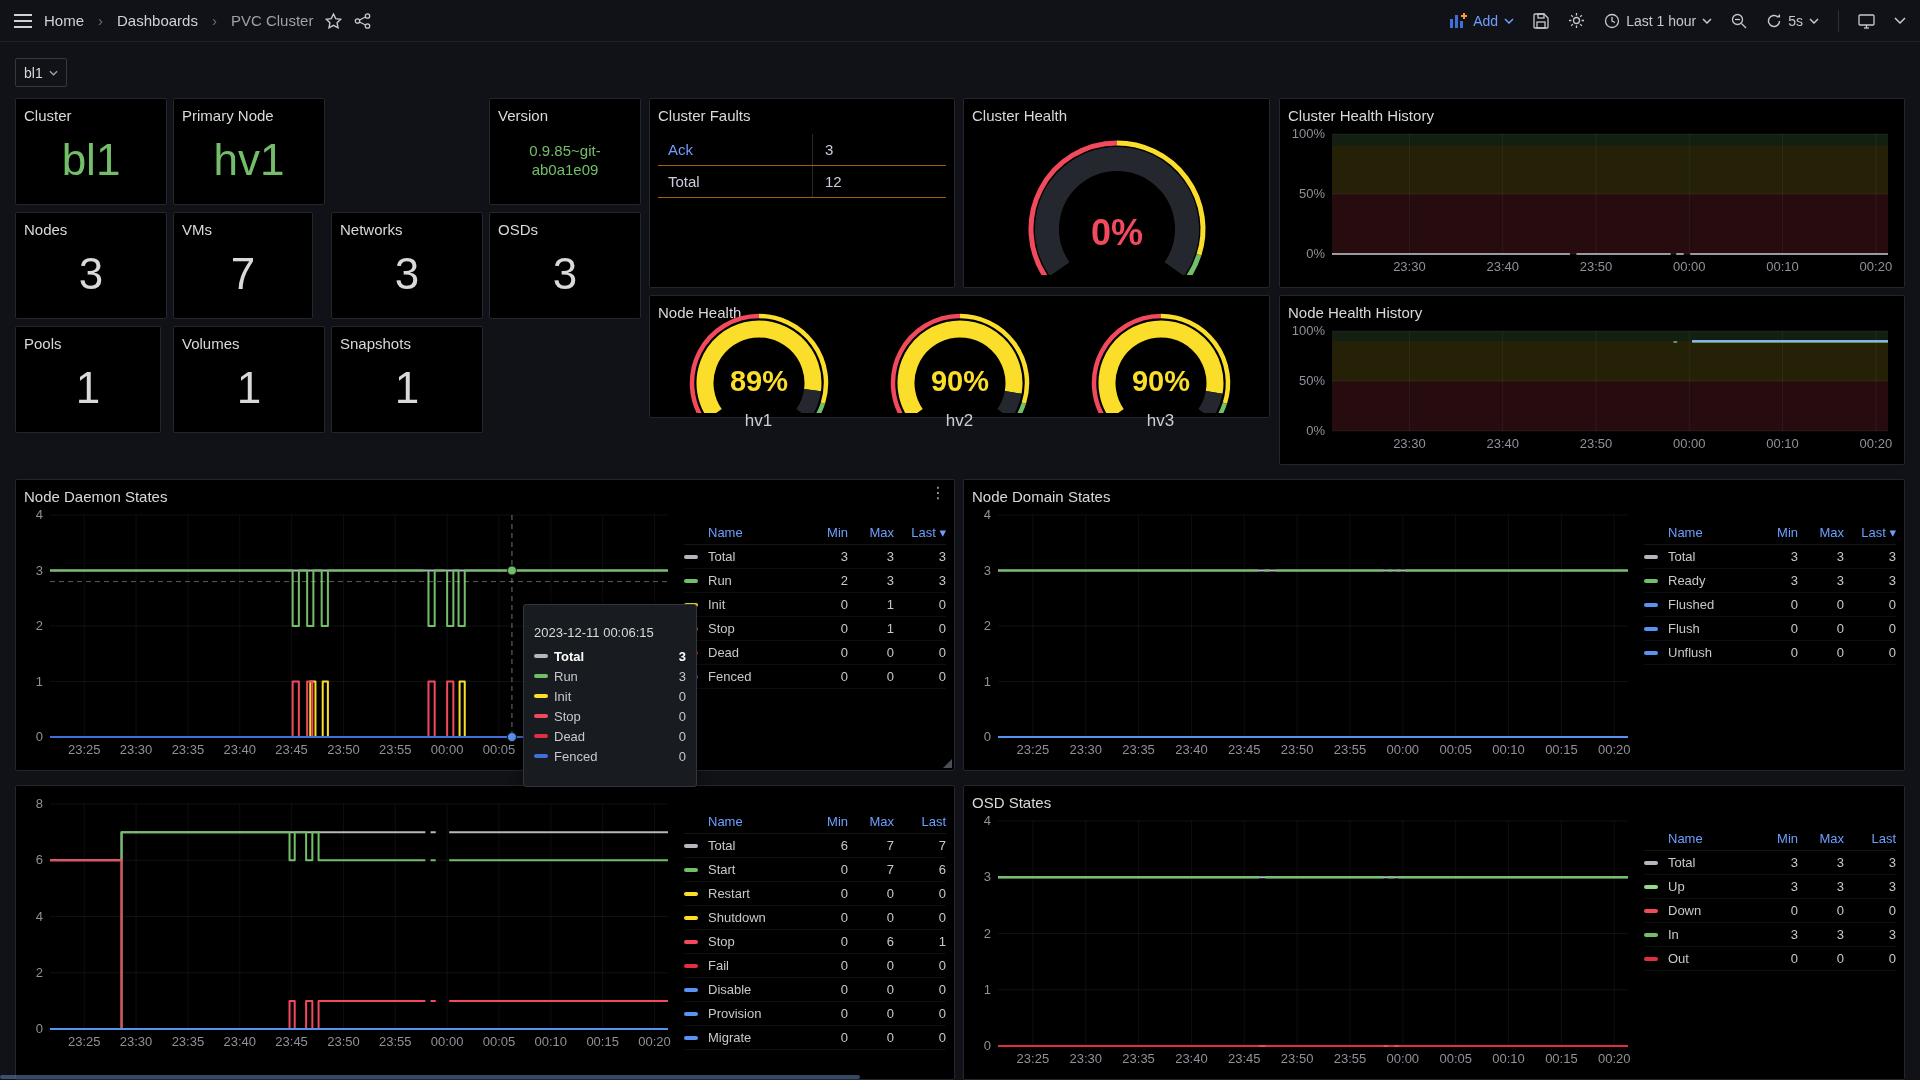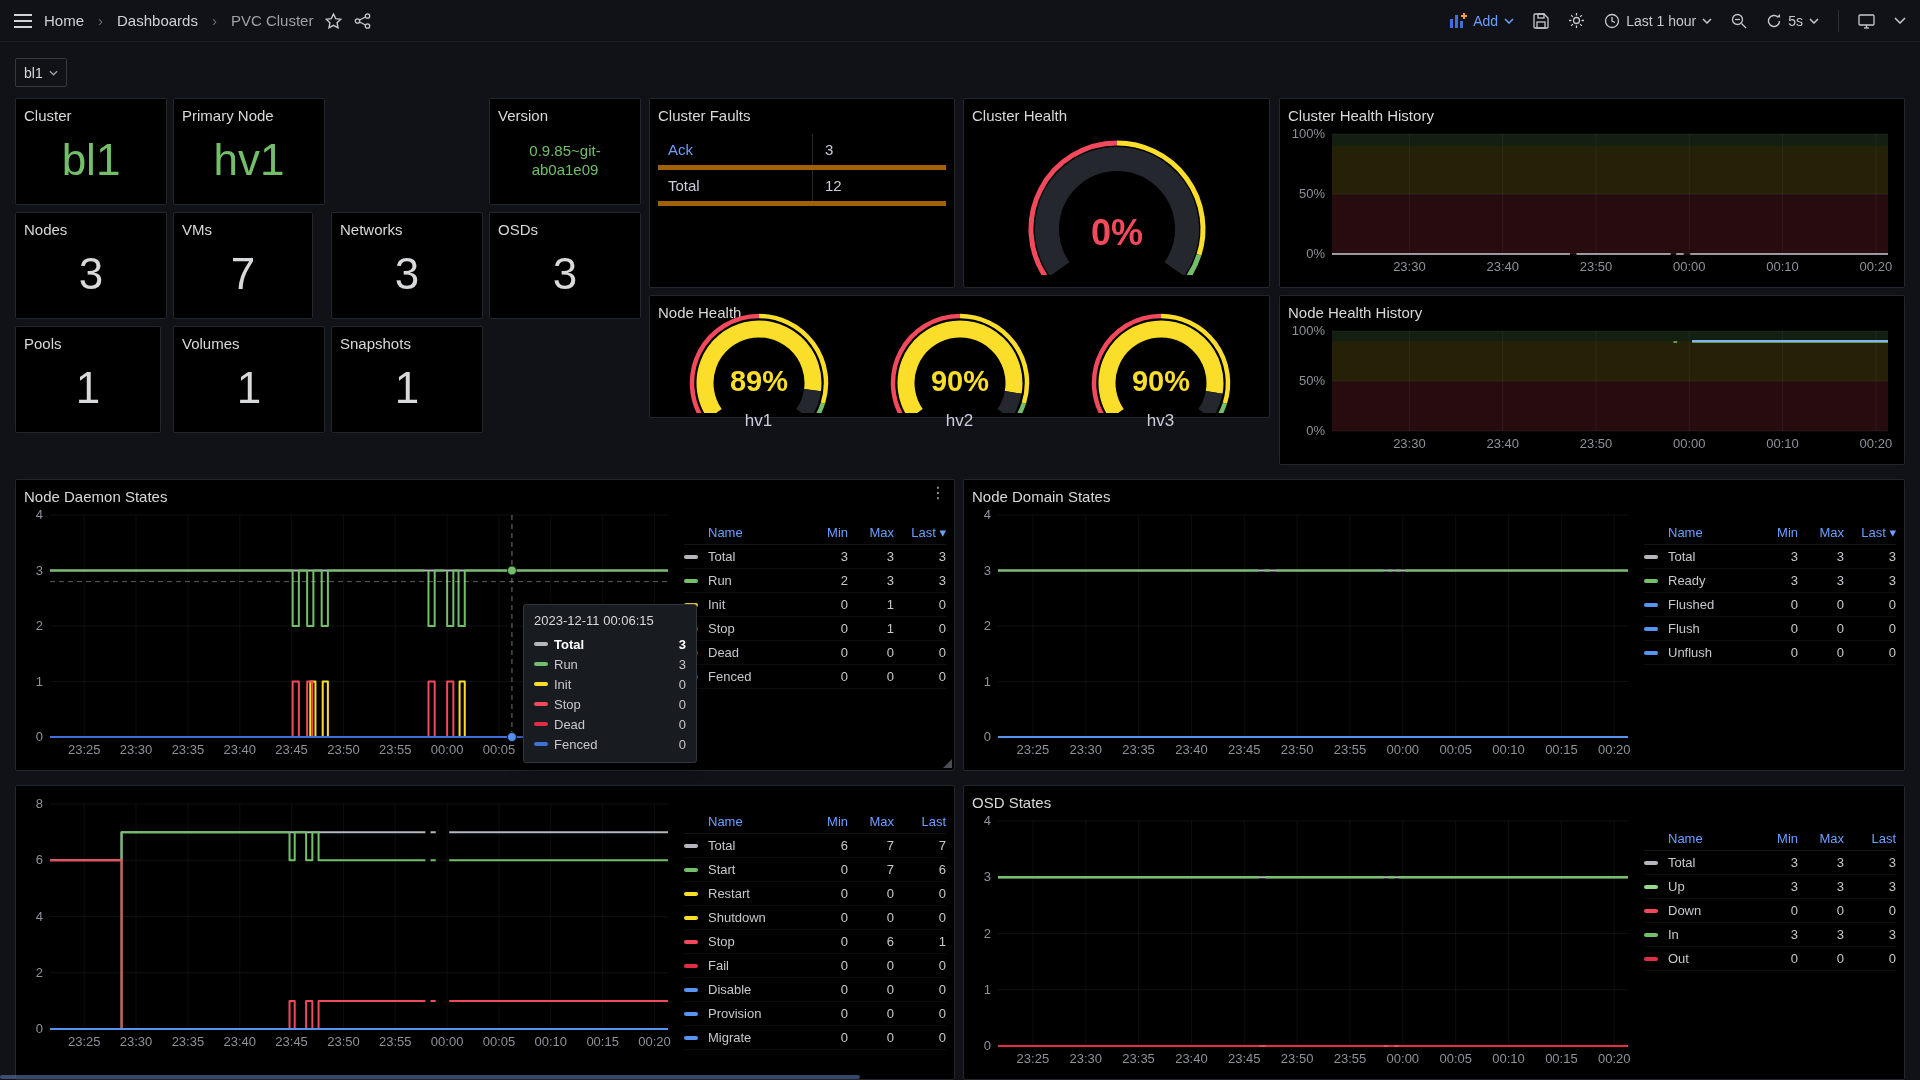--- a/index.html
+++ b/index.html
@@ -21,21 +21,21 @@
   .varbox{position:absolute;left:15px;top:58px;height:29px;min-width:46px;border:1px solid #34383f;border-radius:2px;display:flex;align-items:center;gap:6px;padding:0 8px;box-sizing:border-box;font-size:14px;color:#d8d9da;cursor:pointer;background:#111217;}
   
   .panel{position:absolute;background:#000000;border:1px solid #23262c;border-radius:2px;box-sizing:border-box;padding:8px;}
   .ptitle{font-size:15px;line-height:17px;color:#d8d9da;font-weight:500;white-space:nowrap;}
   .stat{display:flex;flex-direction:column;}
   .statval{flex:1;display:flex;align-items:center;justify-content:center;font-size:44px;font-weight:500;color:#73bf69;}
   .statval.white{color:#d8d9da;}
   .statval.small{font-size:15px;text-align:center;line-height:19px;padding:0 14px;}
   
   .ftable{margin-top:10px;font-size:15px;}
-  .frow{display:grid;grid-template-columns:1.15fr 1fr;border-bottom:5px solid #a16207;}
+  .frow{display:grid;grid-template-columns:1.15fr 1fr;border-bottom:1px solid #a16207;}
   .frow > div{padding:7px 2px 7px 10px;}
   .frow > div:last-child{border-left:1px solid #25282e;padding-left:12px;}
   .fhead > div{color:#d8d9da;font-weight:500;border-left:none !important;padding-left:10px;}
   .fhead{border-bottom:1px solid #3a3e45;}
   .c-ack{color:#6e9fff;}
   .c-new{color:#f2495c;}
   
   .cbody{display:flex;gap:8px;height:calc(100% - 20px);}
   .plot{flex:1;position:relative;min-width:0;}
   .legend{font-size:13px;color:#c7c8cd;padding-top:16px;}
@@ -43,21 +43,21 @@
   .lrow .num{text-align:right;}
   .lhead{color:#6e9fff;font-weight:500;border-bottom:1px solid rgba(204,204,220,0.10);}
   .swatch{width:14px;height:4px;border-radius:2px;}
   .lname{cursor:pointer;}
   
   .gauges-row{display:flex;justify-content:space-around;align-items:center;height:calc(100% - 18px);}
   .gauge-item{display:flex;flex-direction:column;align-items:center;}
   .gauge-label{font-size:17px;color:#ccccdc;margin-top:-2px;}
   .gauge-center{display:flex;align-items:center;justify-content:center;height:calc(100% - 18px);}
   
-  .tooltip{position:absolute;left:507px;top:124px;width:152px;background:#181b1f;border:1px solid #32353c;border-radius:3px;box-shadow:0 4px 14px rgba(0,0,0,0.5);padding:8px 10px;z-index:5;font-size:13px;}
+  .tooltip{position:absolute;left:507px;top:124px;width:152px;background:#181b1f;border:1px solid #32353c;border-radius:3px;box-shadow:0 4px 14px rgba(0,0,0,0.5);padding:20px 10px;z-index:5;font-size:13px;}
   .tt-time{color:#d8d9da;margin-bottom:6px;}
   .tt-row{display:grid;grid-template-columns:20px 1fr auto;align-items:center;padding:2.5px 0;color:#c7c8cd;}
   .tt-row.bold{font-weight:bold;color:#fff;}
   .kebab{position:absolute;right:8px;top:5px;color:#9da1a8;font-size:16px;cursor:pointer;line-height:16px;font-family:"DejaVu Sans",sans-serif;}
   .resize-handle{position:absolute;right:2px;bottom:2px;width:0;height:0;border-left:9px solid transparent;border-bottom:9px solid #4a4e57;cursor:nwse-resize;}
   .hscroll{position:absolute;left:0;top:1075px;width:860px;height:4px;background:rgba(100,130,190,0.55);border-radius:2px;cursor:pointer;}
   svg text{font-family:"Liberation Sans",sans-serif;}
 </style>
 </head>
 <body>

